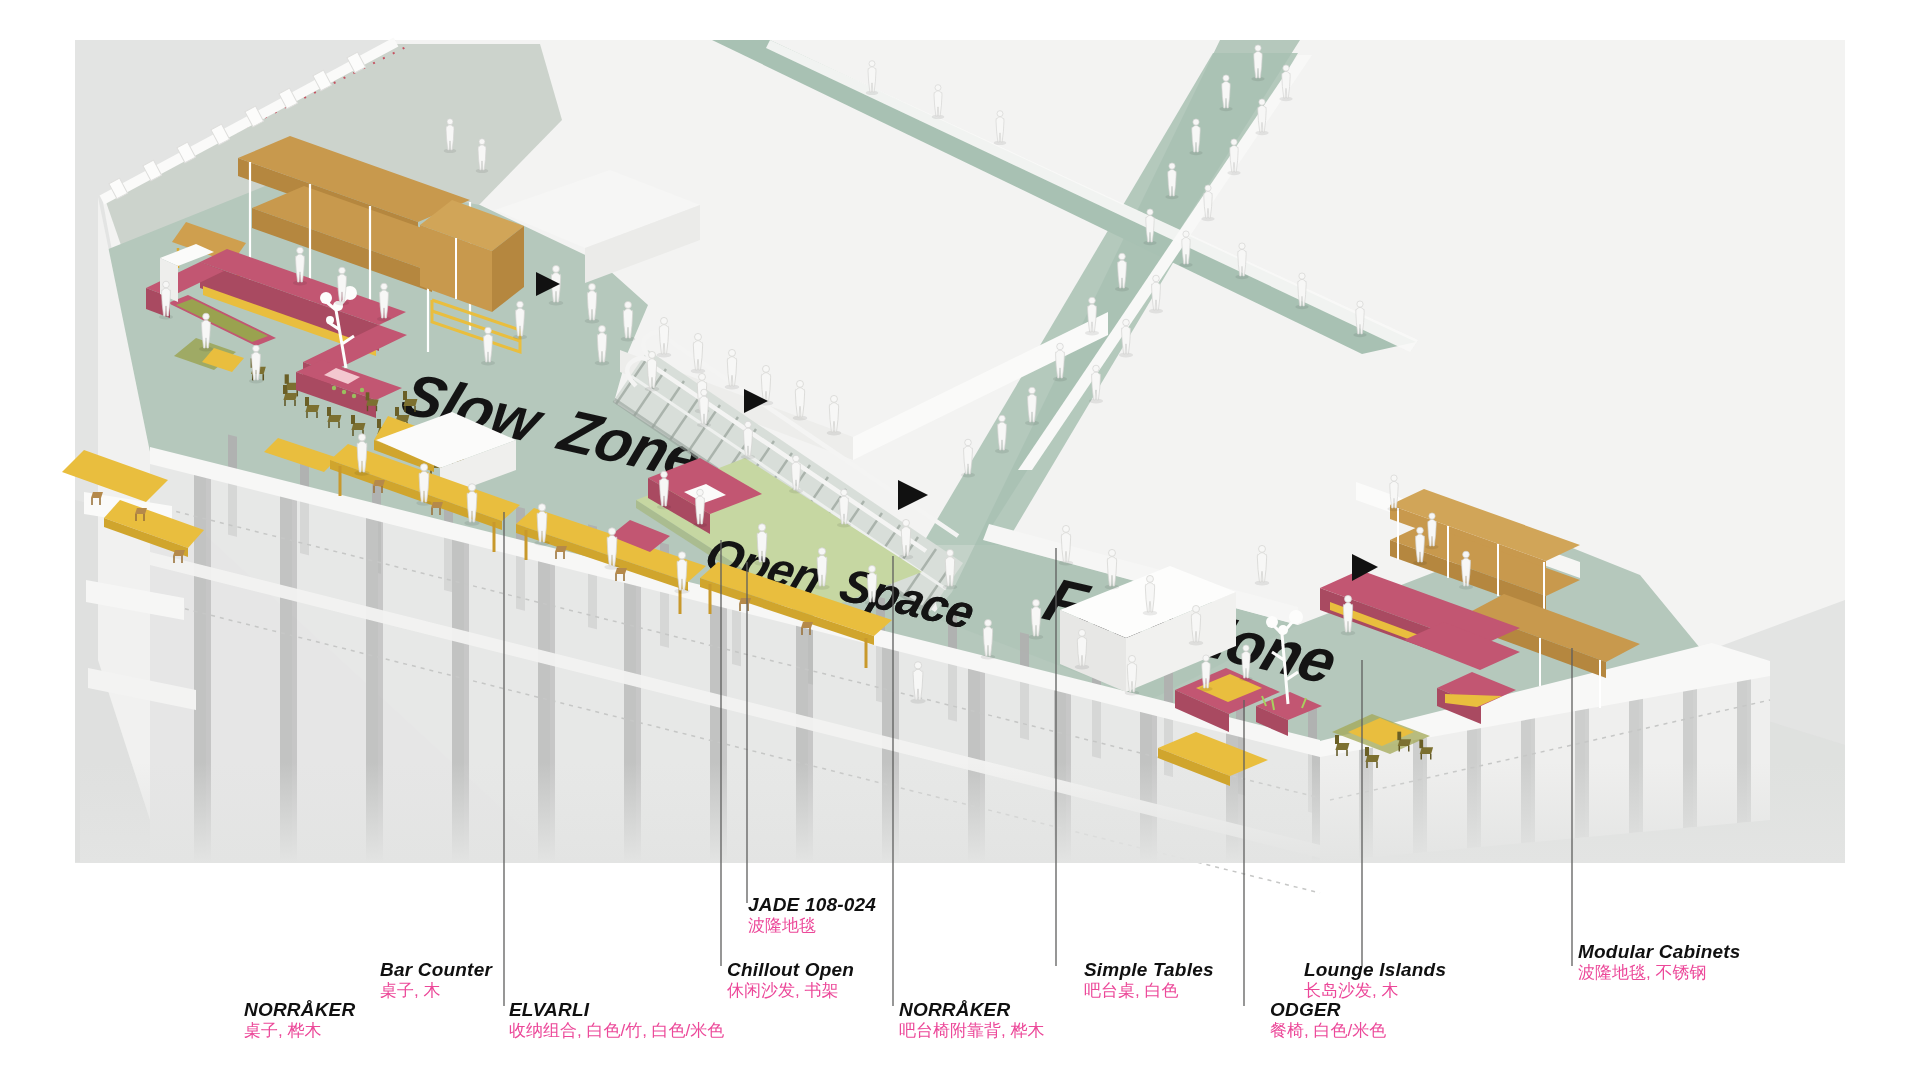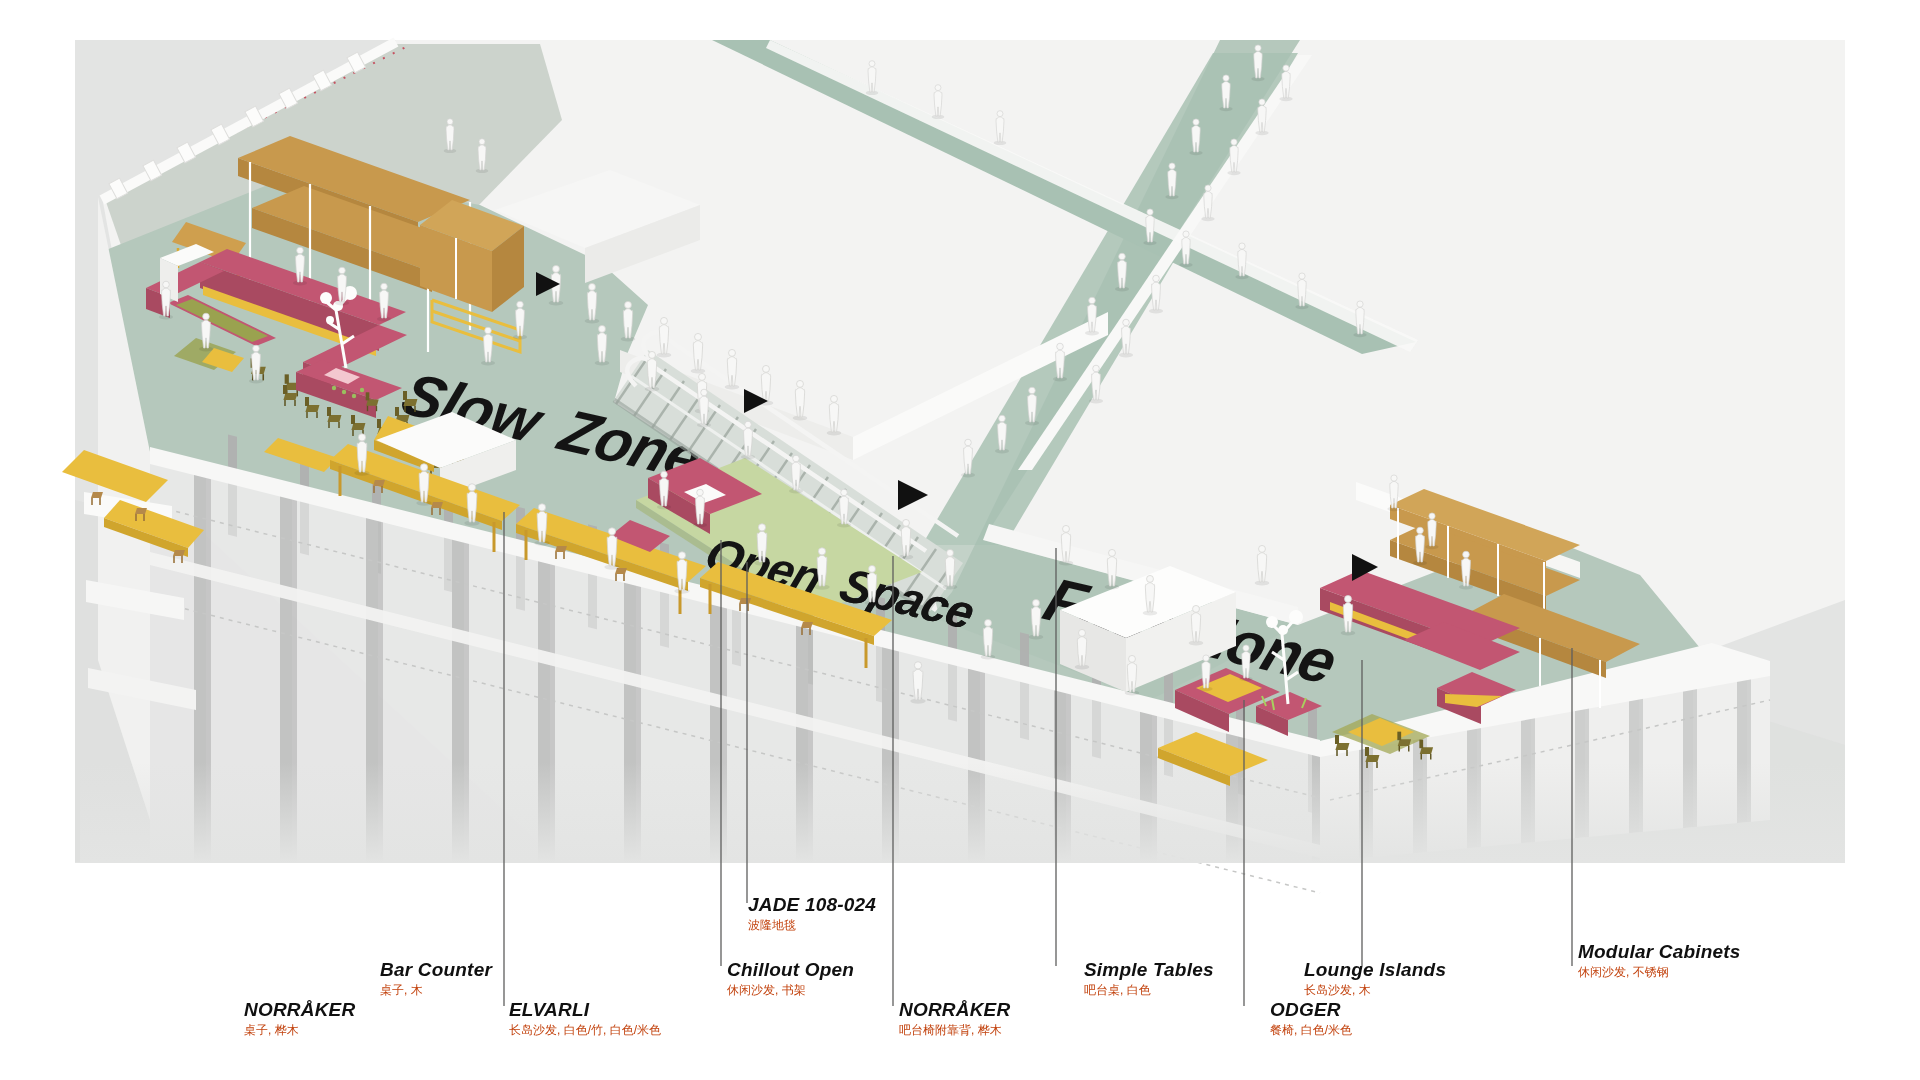--- a/index.html
+++ b/index.html
@@ -2,21 +2,21 @@
 <html><head>
 <meta charset="utf-8">
 <style>
   html,body{margin:0;padding:0;background:#fff;}
   .page{position:relative;width:1920px;height:1080px;background:#ffffff;overflow:hidden;
         font-family:"Liberation Sans","DejaVu Sans",sans-serif;}
   .scene{position:absolute;left:0;top:0;width:1920px;height:1080px;}
   .labels{position:absolute;left:0;top:0;width:1920px;height:1080px;pointer-events:none;}
   .ann{position:absolute;white-space:nowrap;color:#101010;}
   .ann .en{font-style:italic;font-weight:700;font-size:19px;letter-spacing:.2px;line-height:20px;}
-  .ann .zh{font-size:12px;font-weight:400;color:#c2410c;line-height:19px;margin-top:1px;}
+  .ann .zh{font-size:17px;font-weight:400;color:#ec4899;line-height:19px;margin-top:1px;}
   .zonetext{font-weight:700;font-style:italic;fill:#141414;letter-spacing:-1px;word-spacing:10px;}
 </style>
 </head>
 <body>
 
 <div class="page">
 
 <svg class="scene" viewBox="0 0 1920 1080">
   <defs>
 
@@ -482,21 +482,21 @@
   <div class="ann" style="left:244px;top:1000px">
     <div class="en">NORRÅKER</div>
     <div class="zh">桌子, 桦木</div>
   </div>
   <div class="ann" style="left:380px;top:960px">
     <div class="en">Bar Counter</div>
     <div class="zh">桌子, 木</div>
   </div>
   <div class="ann" style="left:509px;top:1000px">
     <div class="en">ELVARLI</div>
-    <div class="zh">长岛沙发, 白色/竹, 白色/米色</div>
+    <div class="zh">收纳组合, 白色/竹, 白色/米色</div>
   </div>
   <div class="ann" style="left:748px;top:895px">
     <div class="en">JADE 108-024</div>
     <div class="zh">波隆地毯</div>
   </div>
   <div class="ann" style="left:727px;top:960px">
     <div class="en">Chillout Open</div>
     <div class="zh">休闲沙发, 书架</div>
   </div>
   <div class="ann" style="left:899px;top:1000px">
@@ -510,17 +510,17 @@
   <div class="ann" style="left:1270px;top:1000px">
     <div class="en">ODGER</div>
     <div class="zh">餐椅, 白色/米色</div>
   </div>
   <div class="ann" style="left:1304px;top:960px">
     <div class="en">Lounge Islands</div>
     <div class="zh">长岛沙发, 木</div>
   </div>
   <div class="ann" style="left:1578px;top:942px">
     <div class="en">Modular Cabinets</div>
-    <div class="zh">休闲沙发, 不锈钢</div>
+    <div class="zh">波隆地毯, 不锈钢</div>
   </div>
 </div>
 
 </div>
 
 </body></html>

